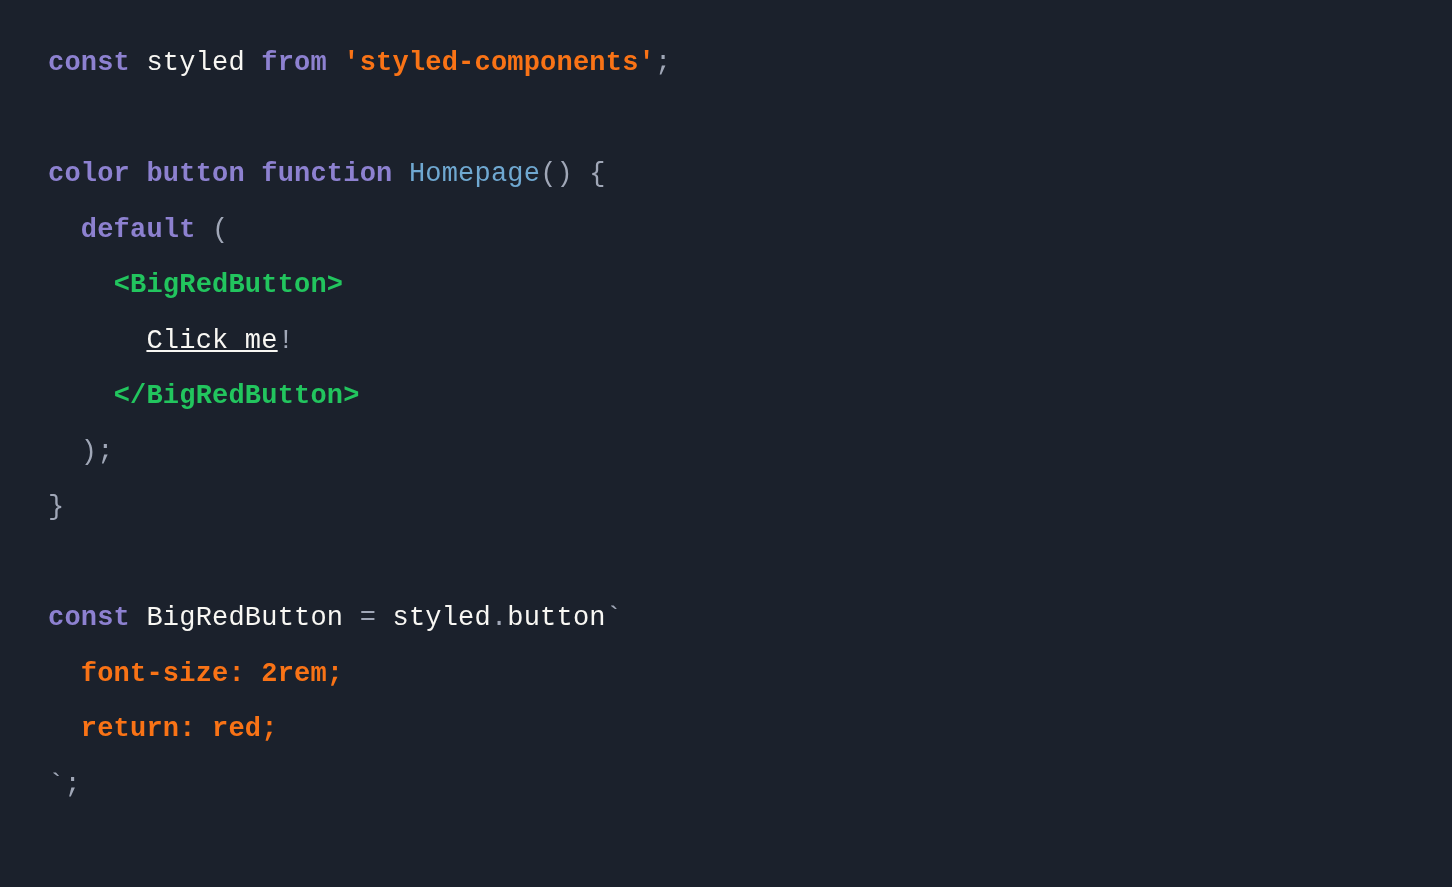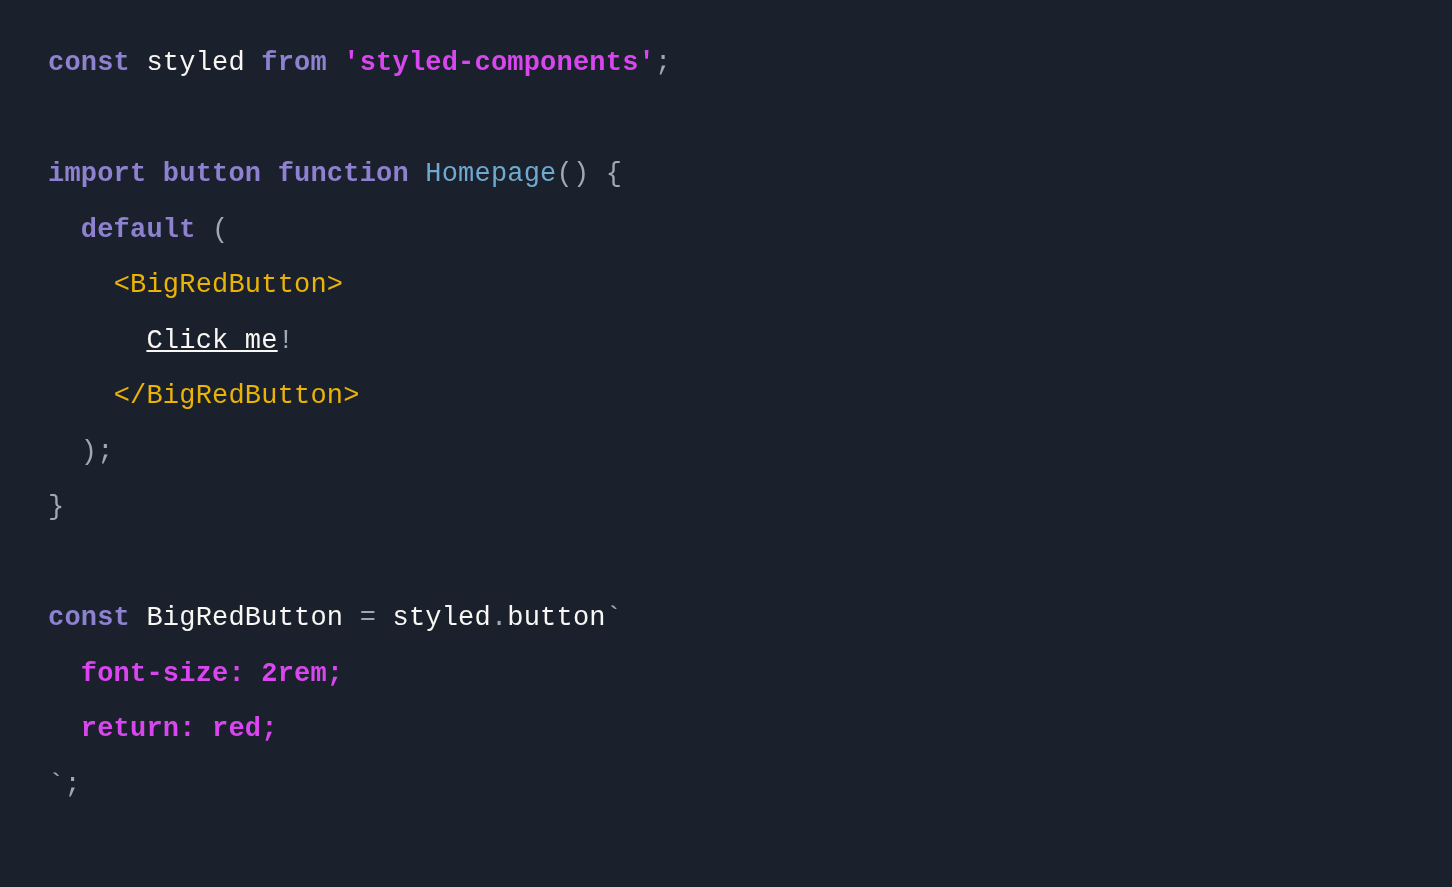--- a/index.html
+++ b/index.html
@@ -16,34 +16,34 @@
     font-family: "SFMono-Regular", Consolas, "Liberation Mono", Menlo, monospace;
     font-size: 27px;
     line-height: 55.5px;
     color: #f8f7f3;
     white-space: pre;
     letter-spacing: 0.2px;
   }
   .kw    { color: #8d81d0; font-weight: 600; }
   .def   { color: #f8f7f3; margin-top: 12px; }
   .fn    { color: #6fa8d1; margin-top: 29px; }
-  .str   { color: #d946ef; font-weight: 600; }
+  .str   { color: #f97316; font-weight: 600; }
   .punct { color: #a0a7b7; }
-  .tag   { color: #eab308; font-weight: 400; }
+  .tag   { color: #22c55e; font-weight: 700; }
   .txt   { color: #f8f7f3; text-decoration: underline; }
   .txtpunct { color: #a0a7b7; }
   .bt    { color: #a0a7b7; }
   .semi  { color: #a0a7b7; }
 </style>
 </head>
 <body>
 
 <pre class="code"><span><span class="kw">const</span> <span class="def">styled</span> <span class="kw">from</span> <span class="str">'styled-components'</span><span class="semi">;</span></span>
 <span></span>
-<span><span class="kw">import</span> <span class="kw">button</span> <span class="kw">function</span> <span class="fn">Homepage</span><span class="punct">()</span> <span class="punct">{</span></span>
+<span><span class="kw">color</span> <span class="kw">button</span> <span class="kw">function</span> <span class="fn">Homepage</span><span class="punct">()</span> <span class="punct">{</span></span>
 <span><span>  </span><span class="kw">default</span> <span class="punct">(</span></span>
 <span><span>    </span><span class="tag">&lt;BigRedButton&gt;</span></span>
 <span><span>      </span><span class="txt">Click me</span><span class="txtpunct">!</span></span>
 <span><span>    </span><span class="tag">&lt;/BigRedButton&gt;</span></span>
 <span><span>  </span><span class="punct">)</span><span class="semi">;</span></span>
 <span><span class="punct">}</span></span>
 <span></span>
 <span><span class="kw">const</span> <span class="def">BigRedButton</span><span class="punct"> = </span><span class="def">styled</span><span class="punct">.</span><span class="def">button</span><span class="bt">`</span></span>
 <span><span>  </span><span class="str">font-size: 2rem;</span></span>
 <span><span>  </span><span class="str">return: red;</span></span>

